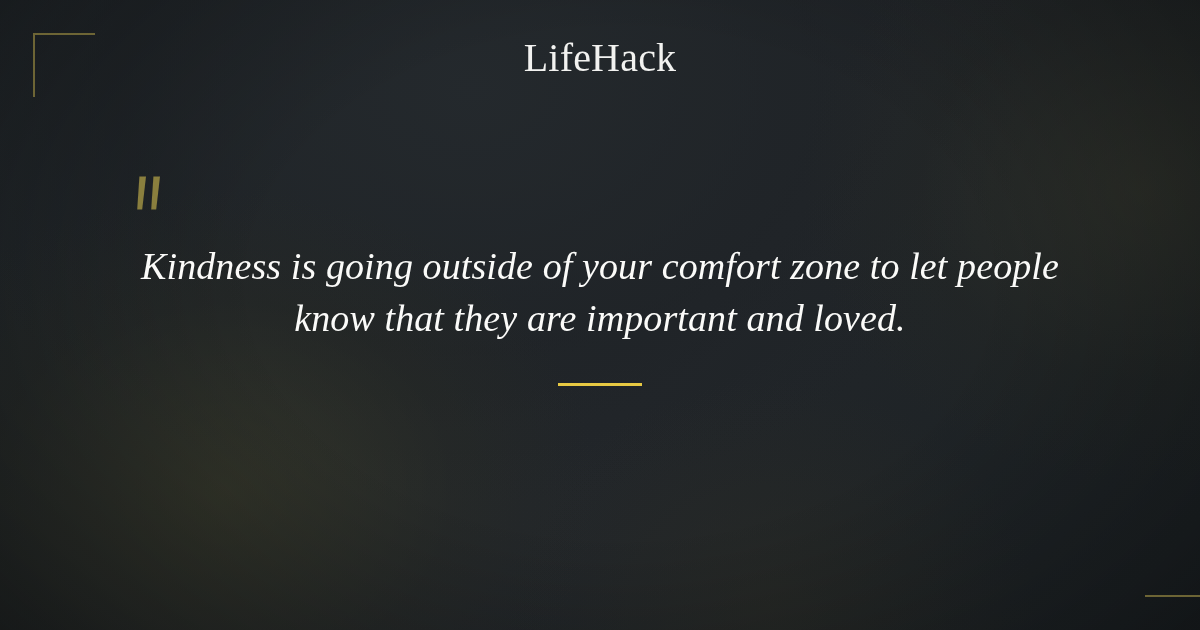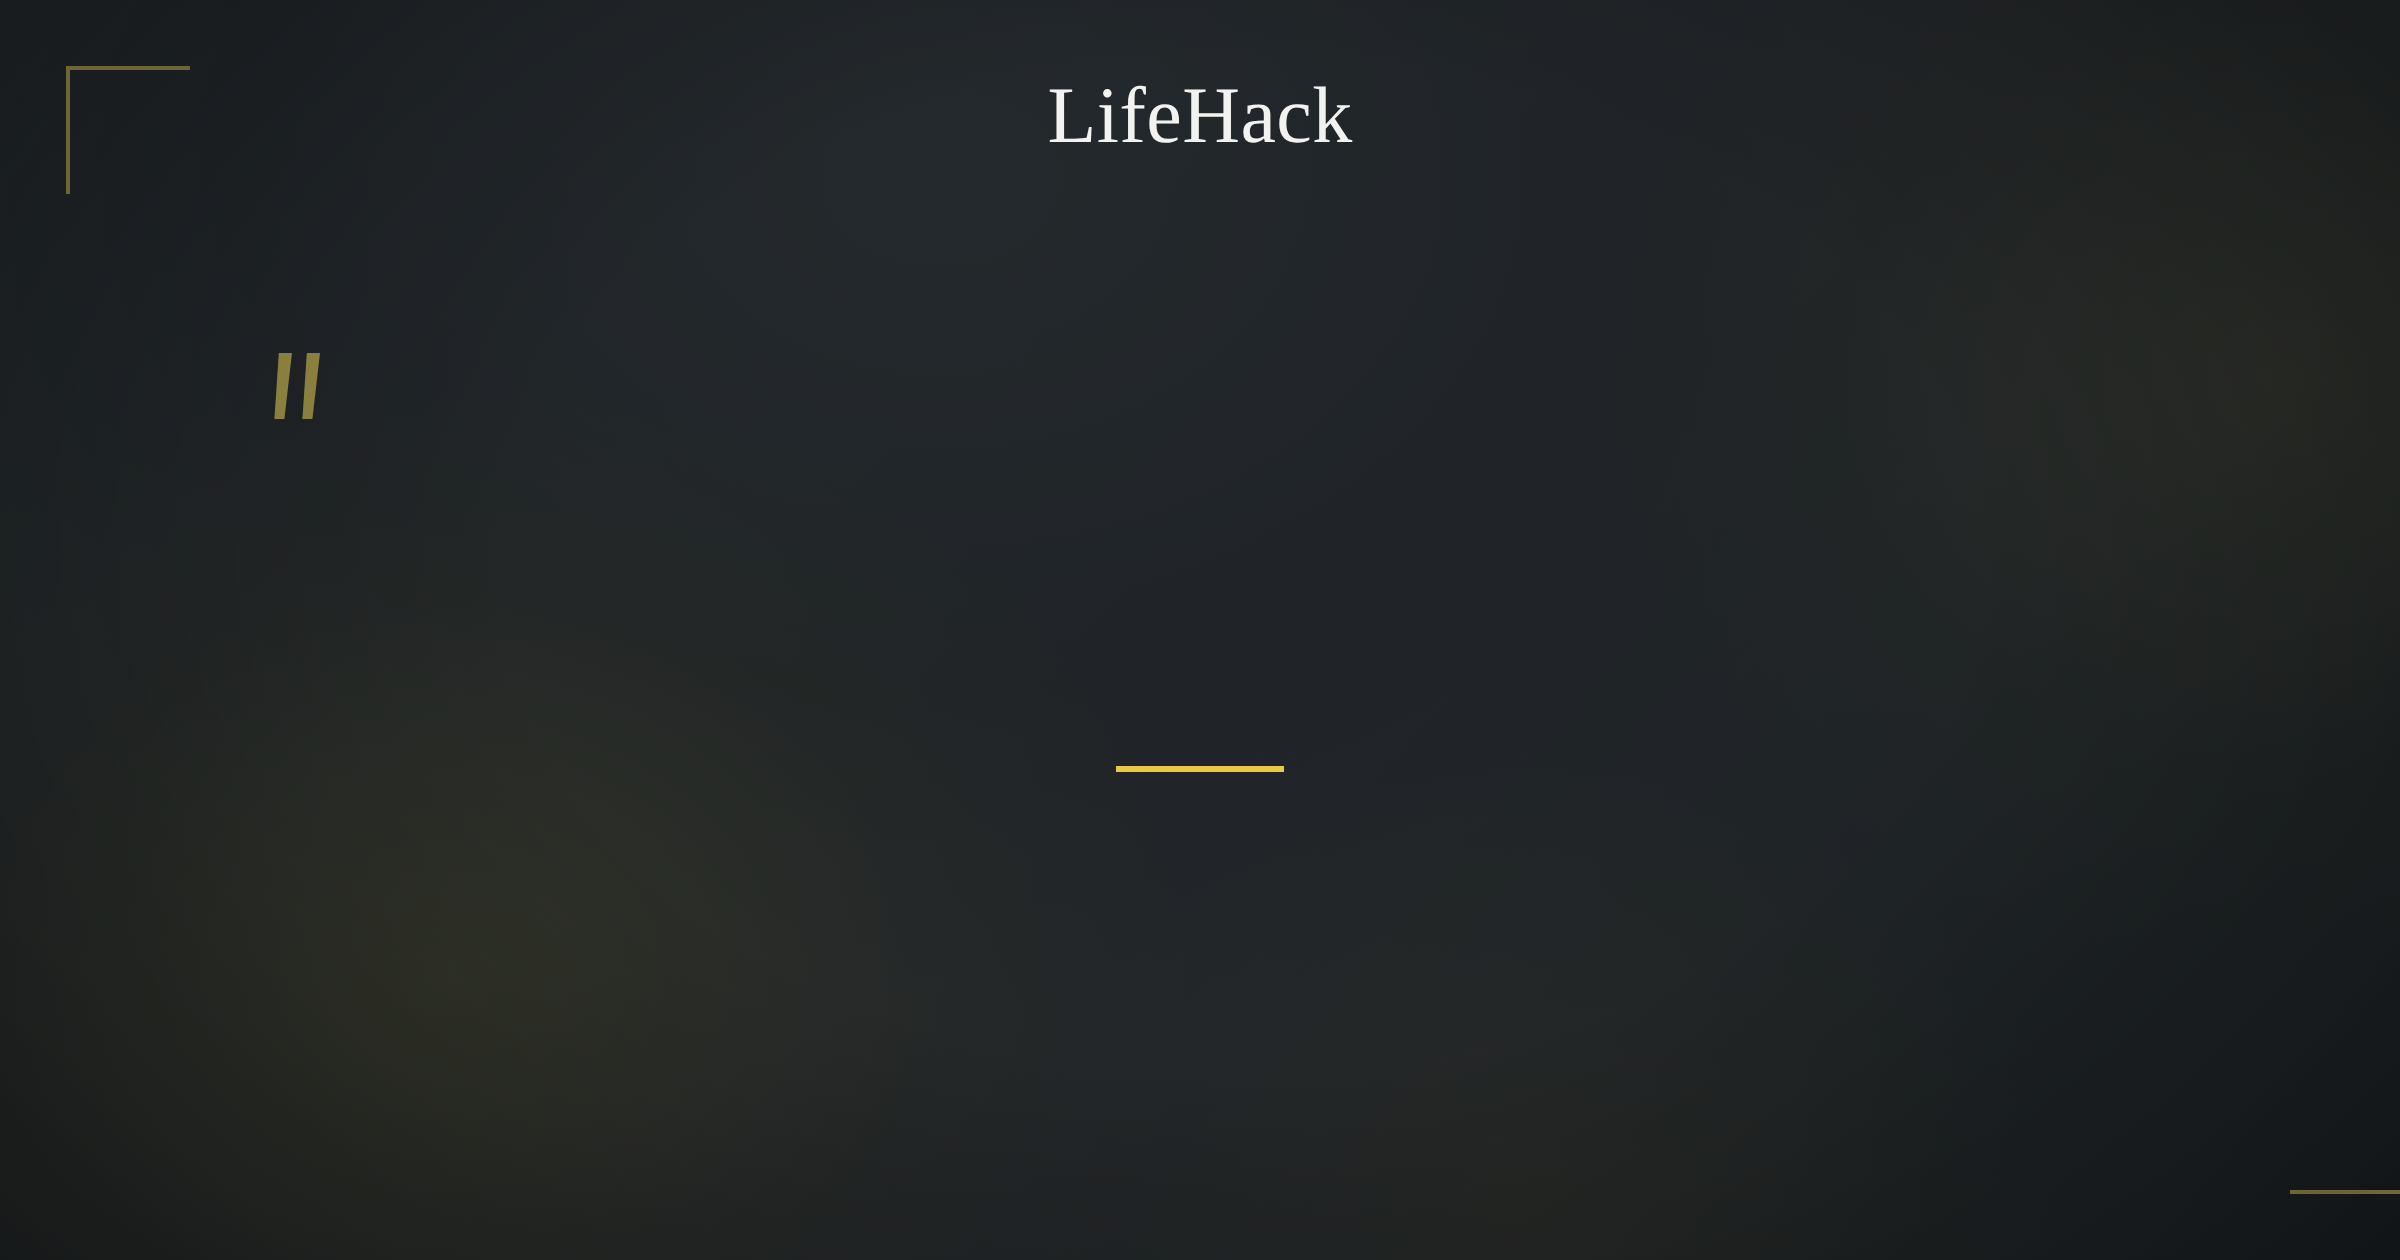--- a/index.html
+++ b/index.html
@@ -152,17 +152,21 @@
     <span>LifeHack</span>
   </div>
 
   <div class="quote-mark">
     <svg width="40" height="42" viewBox="0 0 40 42" aria-hidden="true">
       <path d="M6.4 0.5 L13.0 0.5 L9.2 33.5 L4.2 33.5 Z" fill="#8a7f3e"></path>
       <path d="M20.4 0.5 L27.0 0.5 L23.2 33.5 L18.2 33.5 Z" fill="#8a7f3e"></path>
     </svg>
   </div>
 
+  <div class="quote-text">
+    <div>Kindness is going outside of your comfort zone to let people</div>
+    <div>know that they are important and loved.</div>
+  </div>
 
   <div class="divider"></div>
 
 
 </div>
 
 </body></html>

